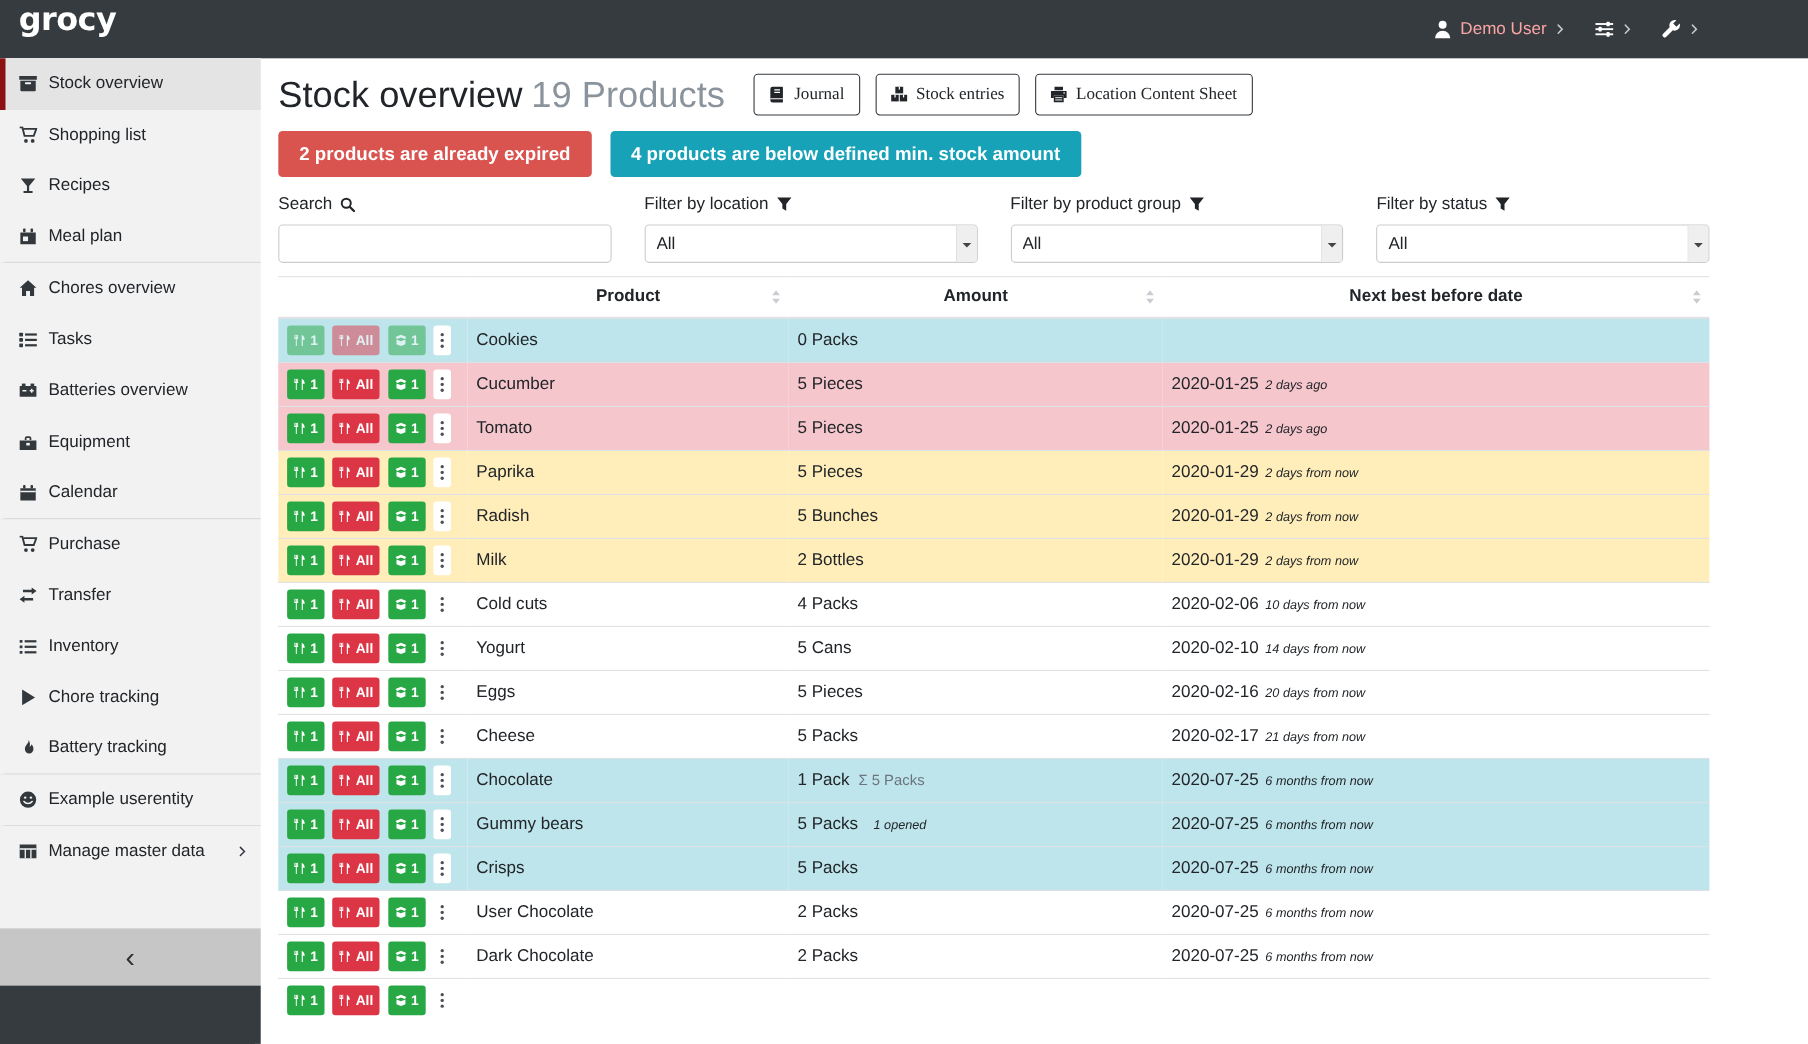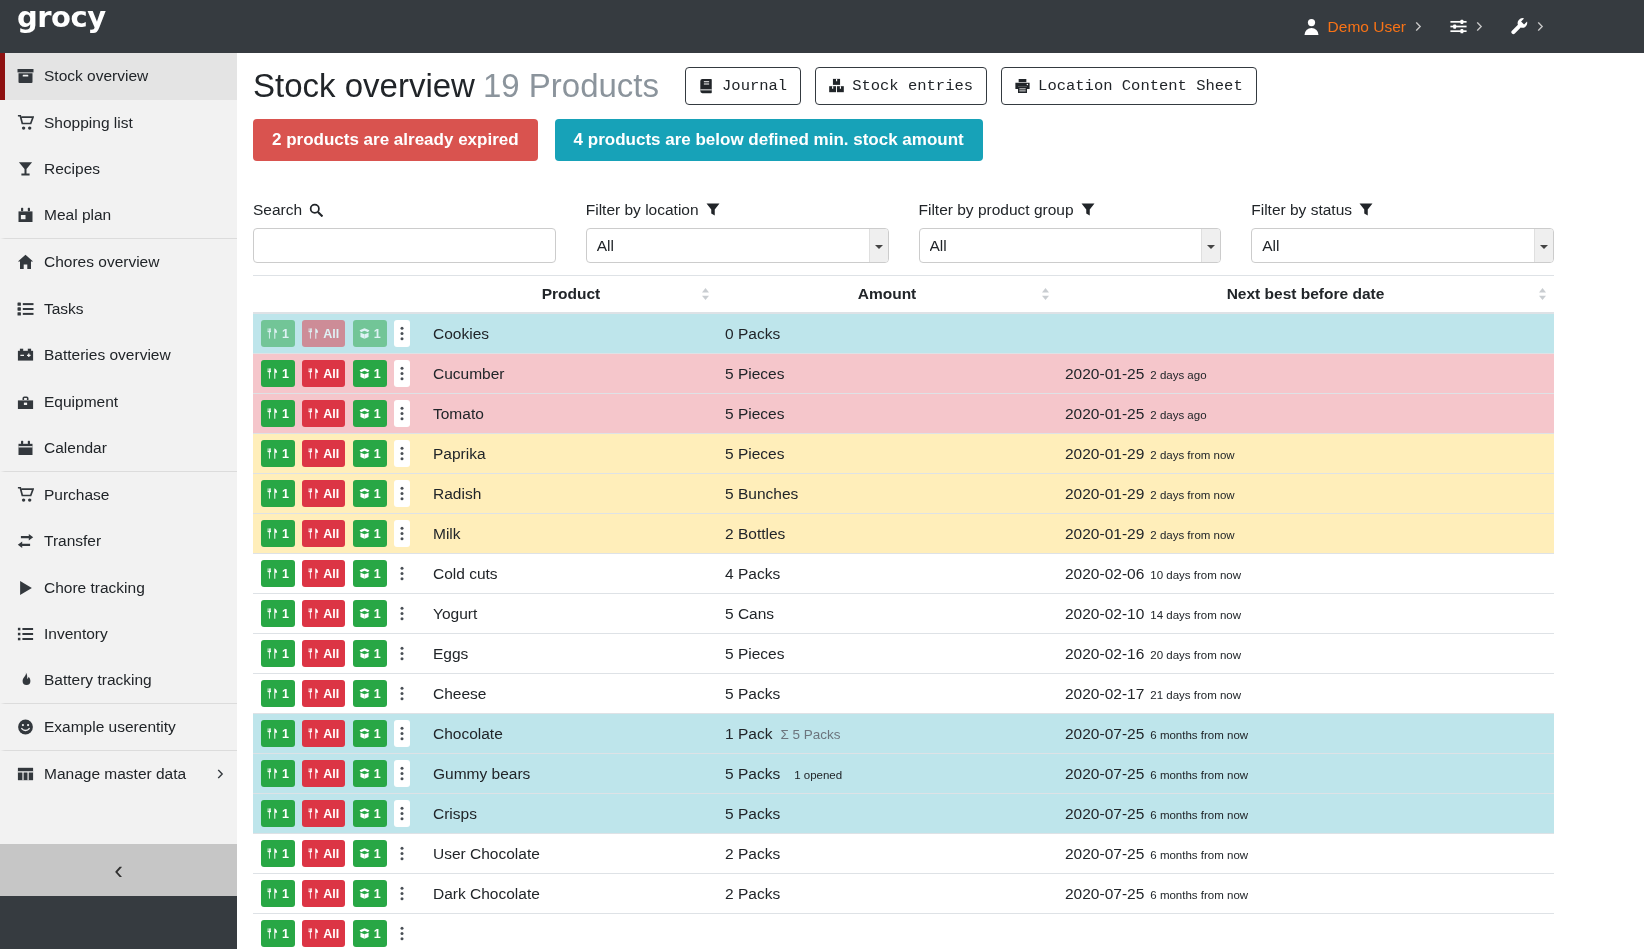--- a/index.html
+++ b/index.html
@@ -6,21 +6,21 @@
   *{margin:0;padding:0;box-sizing:border-box}
   html,body{overflow:hidden}
   body{width:1644px;height:949px;font-family:"Liberation Sans",sans-serif;color:#212529;background:#fff}
   svg{width:100%;height:100%;display:block}
   .app{width:100%;height:100%;display:flex;flex-direction:column}
 
   
   .navbar{flex:0 0 53px;background:var(--navbar-bg);display:flex;justify-content:space-between;padding:0 99px 0 17px}
   .logo{color:#fff;font-size:29px;font-weight:bold;letter-spacing:-.5px;cursor:pointer;font-family:"DejaVu Sans",sans-serif}
   .nav-right{display:flex;align-items:center;gap:27px}
-  .nav-item{display:flex;align-items:center;gap:8px;color:#f97316;font-size:15.5px;cursor:pointer;white-space:nowrap}
+  .nav-item{display:flex;align-items:center;gap:8px;color:#fca5a5;font-size:15.5px;cursor:pointer;white-space:nowrap}
   .hicon{width:17px;height:17px;color:#fff}
   .hcaret{width:9px;height:11px;color:#c9c9c9}
 
   
   .shell{flex:1;display:flex;min-height:0}
   .sidebar{flex:0 0 237px;background:var(--sidebar-bg);display:flex;flex-direction:column}
   .side-item{height:46.5px;display:flex;align-items:center;gap:10px;padding:0 12px;font-size:15.5px;cursor:pointer;border-left:5px solid transparent}
   .side-item.active{background:var(--sidebar-active-bg);border-left-color:var(--sidebar-active-accent)}
   .side-item.divider{border-bottom:1px solid #dcdcdc}
   .side-icon{width:17px;height:16px;color:#33383d;flex:0 0 17px}
@@ -29,30 +29,30 @@
   .side-item.has-sub .side-caret{display:block}
   .collapse-bar{margin-top:auto;height:52px;background:#c6c6c6;display:flex;align-items:center;justify-content:center;color:#2f2f2f;font-size:26px;cursor:pointer;line-height:1}
   .side-bottom{flex:0 0 53px;background:var(--navbar-bg)}
 
   
   .main{flex:1;padding:14px 90px 0 16px;overflow:hidden}
   .title-row{display:flex;align-items:flex-start;gap:26px}
   .page-title{font-size:33px;font-weight:500;white-space:nowrap}
   .page-sub{color:#8b949c;font-weight:400;margin-left:8px}
   .toolbar{display:flex;gap:14px}
-  .tbtn{display:inline-flex;align-items:center;gap:8px;padding:0 13px;height:38px;border:1px solid #343a40;border-radius:4px;background:#fff;font-size:15.5px;color:#212529;cursor:pointer;font-family:Liberation Mono, monospace;white-space:nowrap}
+  .tbtn{display:inline-flex;align-items:center;gap:8px;padding:0 13px;height:38px;border:1px solid #343a40;border-radius:4px;background:#fff;font-size:15.5px;color:#212529;cursor:pointer;font-family:Liberation Serif, serif;white-space:nowrap}
   .ticon{width:15px;height:16px;color:#212529}
 
   .banners{display:flex;gap:17px;margin-top:14px}
   .banner{height:42px;display:flex;align-items:center;padding:0 19px;border-radius:4px;font-size:17px;font-weight:bold;cursor:pointer;white-space:nowrap}
   .banner.warning{background:var(--banner-warning);color:#212529}
   .banner.danger{background:var(--banner-danger);color:#fff}
   .banner.info{background:var(--banner-info);color:#fff}
 
-  .filters{display:flex;gap:30px;margin-top:40px}
+  .filters{display:flex;gap:30px;margin-top:16px}
   .filter{flex:1;min-width:0}
   .filter-label{display:flex;align-items:center;gap:7px;font-size:15.5px;margin-bottom:9px}
   .ficon{width:14px;height:14px;color:#212529}
   .filter input{width:100%;height:35px;border:1px solid #ccc;border-radius:4px;padding:0 10px;font-size:15.5px;font-family:inherit;color:#212529}
   .select-wrap{position:relative}
   .filter select{width:100%;height:35px;border:1px solid #ccc;border-radius:4px;padding:0 26px 0 10px;font-size:15.5px;font-family:inherit;color:#212529;background:#fff;appearance:none;-webkit-appearance:none}
   .select-wrap::before{content:"";position:absolute;right:1px;top:1px;bottom:1px;width:18px;background:#efefef;border-left:1px solid #dfdfdf;border-radius:0 3px 3px 0;pointer-events:none}
   .select-wrap::after{content:"";position:absolute;right:6px;top:50%;margin-top:-1px;border:4px solid transparent;border-top-color:#444;pointer-events:none}
 
   
@@ -66,21 +66,21 @@
   tr.status-warning td{background:var(--row-warning)}
   .actions-cell{white-space:nowrap}
   .rbtn{display:inline-flex;align-items:center;justify-content:center;gap:4px;height:27px;min-width:34px;padding:0 6px;border:none;border-radius:3px;color:#fff;font-size:12.5px;font-weight:bold;cursor:pointer;font-family:inherit;vertical-align:middle;margin-right:3px}
   .rbtn.green{background:var(--btn-green)}
   .rbtn.red{background:var(--btn-red)}
   .rbtn.more{background:#fff;color:#4a5056;min-width:16px;padding:0 4px;margin-right:0}
   .bicon{width:11px;height:13px;color:#fff}
   .dicon{width:4px;height:15px;color:#4a5056}
   tr.disabled .rbtn.green,tr.disabled .rbtn.red{opacity:.5}
   .amount-sum{color:#6c757d;font-size:13.5px;margin-left:8px}
-  .amount-note,.date-note{font-size:11.5px;margin-left:6px}
+  .amount-note,.date-note{font-style:italic;font-size:11.5px;margin-left:6px}
 </style>
 </head>
 <body>
 
 <div class="app">
 
   <header class="navbar">
     <div class="logo">grocy</div>
     <div class="nav-right">
       <div class="nav-item">
@@ -251,38 +251,38 @@
                 <path d="M11.3 1 15.7 4.2 11.3 7.4V5.3H3.4V3.1h7.9z"></path>
                 <path d="M4.7 8.6.3 11.8l4.4 3.2v-2.1h7.9v-2.2H4.7z"></path>
               </svg>
             </span>
     <span class="side-label">Transfer</span>
 
   </div>
           <div class="side-item">
     <span class="side-icon">
               <svg viewBox="0 0 16 16" fill="currentColor">
-                <path d="M2.6.9 14.4 8 2.6 15.1z"></path>
-              </svg>
-            </span>
-    <span class="side-label">Chore tracking</span>
-
-  </div>
-          <div class="side-item">
-    <span class="side-icon">
-              <svg viewBox="0 0 16 16" fill="currentColor">
                 <rect x=".4" y="1.8" width="2.5" height="2.5"></rect>
                 <rect x=".4" y="6.8" width="2.5" height="2.5"></rect>
                 <rect x=".4" y="11.8" width="2.5" height="2.5"></rect>
                 <rect x="4.9" y="2" width="10.7" height="2"></rect>
                 <rect x="4.9" y="7" width="10.7" height="2"></rect>
                 <rect x="4.9" y="12" width="10.7" height="2"></rect>
               </svg>
             </span>
     <span class="side-label">Inventory</span>
+
+  </div>
+          <div class="side-item">
+    <span class="side-icon">
+              <svg viewBox="0 0 16 16" fill="currentColor">
+                <path d="M2.6.9 14.4 8 2.6 15.1z"></path>
+              </svg>
+            </span>
+    <span class="side-label">Chore tracking</span>
 
   </div>
           <div class="side-item divider">
     <span class="side-icon">
               <svg viewBox="0 0 16 16" fill="currentColor">
                 <path d="M8.3.4c1.2 3-3.2 4.6-3.2 8.6a3.9 3.9 0 0 0 7.8 0c0-2-.9-3.1-1.6-4.3-.4 1-.9 1.7-1.8 2.4.5-2.5.3-4.7-1.2-6.7z"></path>
               </svg>
             </span>
     <span class="side-label">Battery tracking</span>
 

